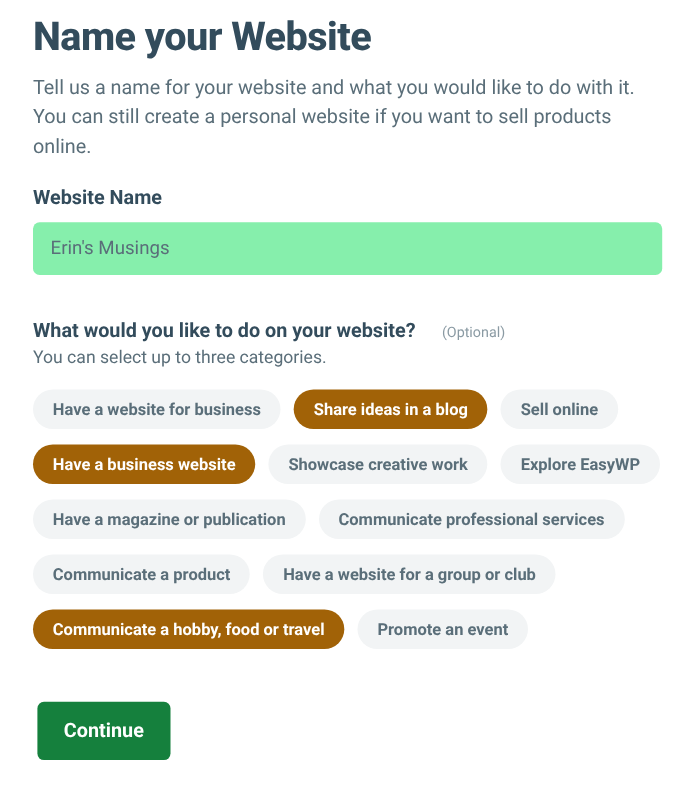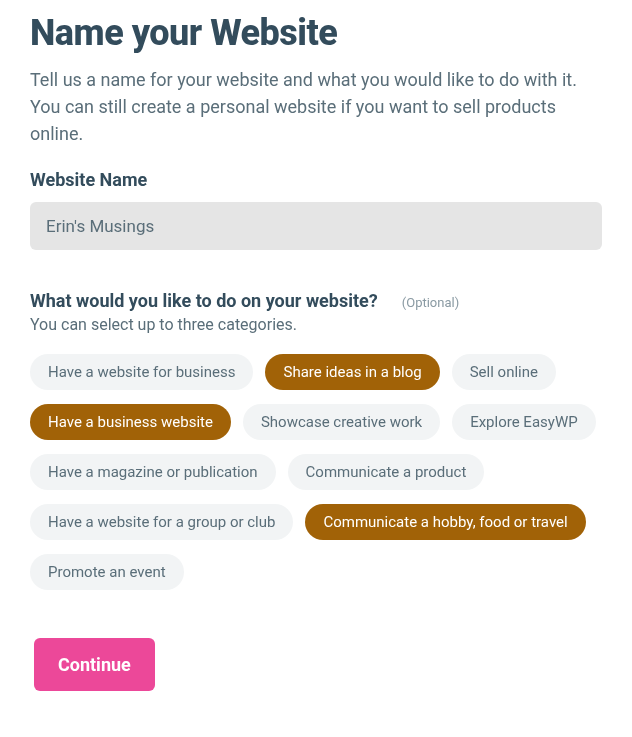--- a/index.html
+++ b/index.html
@@ -33,21 +33,21 @@
       font-weight: 700;
       color: #334c5c;
       display: block;
       margin-bottom: 12px;
     }
     .text-input {
       width: 100%;
       padding: 14px 16px;
       font-size: 17px;
       color: #5a6e79;
-      background: #e5e5e5;
+      background: #86efac;
       border: none;
       border-radius: 6px;
       outline: none;
       font-family: inherit;
     }
     .section-spacer {
       height: 40px;
     }
     .question-row {
       display: flex;
@@ -73,35 +73,35 @@
     .chips {
       display: flex;
       flex-wrap: wrap;
       gap: 14px 12px;
       margin-bottom: 48px;
     }
     .chip {
       padding: 9px 18px;
       border-radius: 999px;
       font-size: 15px;
-      font-weight: 400;
+      font-weight: 700;
       background: #f2f4f5;
       color: #5a6e79;
       border: none;
       cursor: pointer;
       font-family: inherit;
       white-space: nowrap;
     }
     .chip.selected {
       background: #a16207;
       color: #fff;
     }
     .continue-btn {
       padding: 16px 24px;
-      background: #ec4899;
+      background: #15803d;
       color: #fff;
       font-size: 18px;
       font-weight: 700;
       border: none;
       border-radius: 6px;
       cursor: pointer;
       font-family: inherit;
       margin-left: 4px;
     }
   </style>
@@ -125,20 +125,21 @@
 <p class="helper-text">You can select up to three categories.</p>
 
 <div class="chips" id="chips-container">
     <button class="chip">Have a website for business</button>
     <button class="chip selected">Share ideas in a blog</button>
     <button class="chip">Sell online</button>
     <button class="chip selected">Have a business website</button>
     <button class="chip">Showcase creative work</button>
     <button class="chip">Explore EasyWP</button>
     <button class="chip">Have a magazine or publication</button>
+    <button class="chip">Communicate professional services</button>
     <button class="chip">Communicate a product</button>
     <button class="chip">Have a website for a group or club</button>
     <button class="chip selected">Communicate a hobby, food or travel</button>
     <button class="chip">Promote an event</button>
   </div>
 
 <button class="continue-btn">Continue</button>
 
 
 

